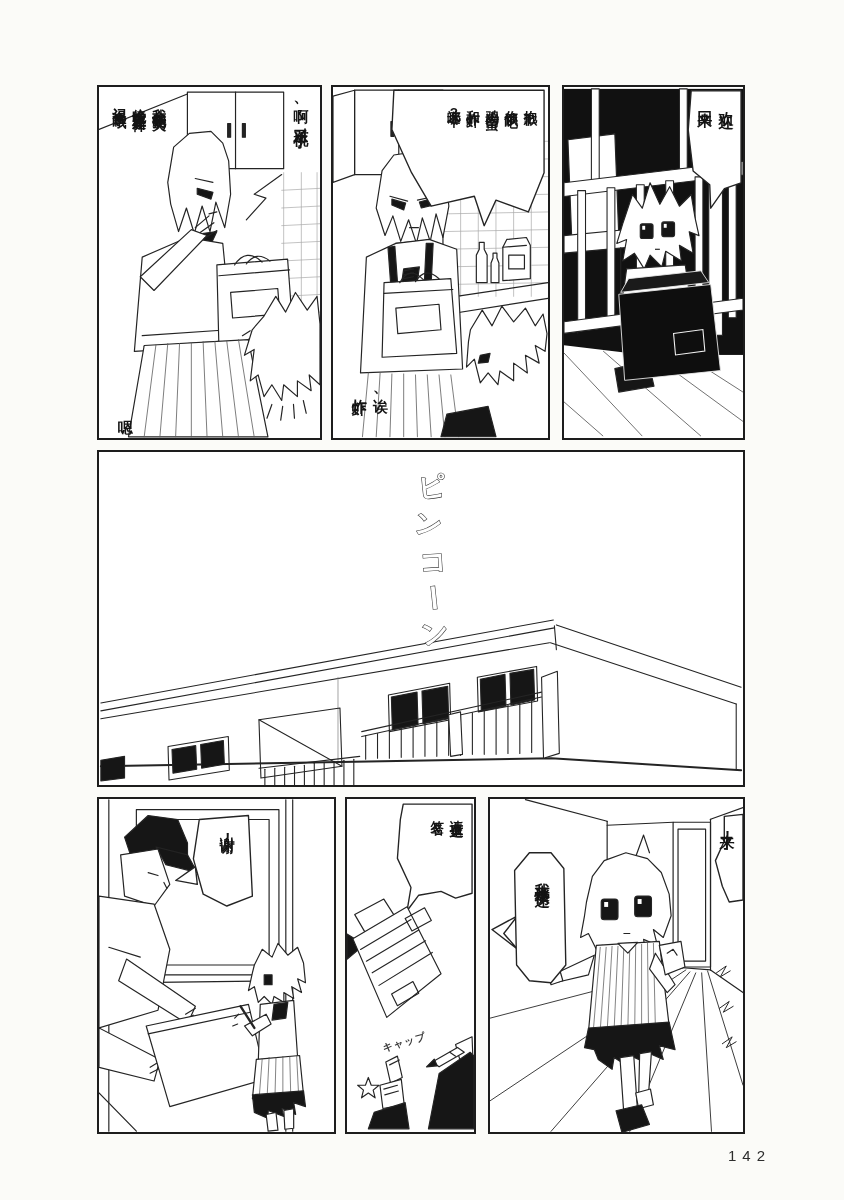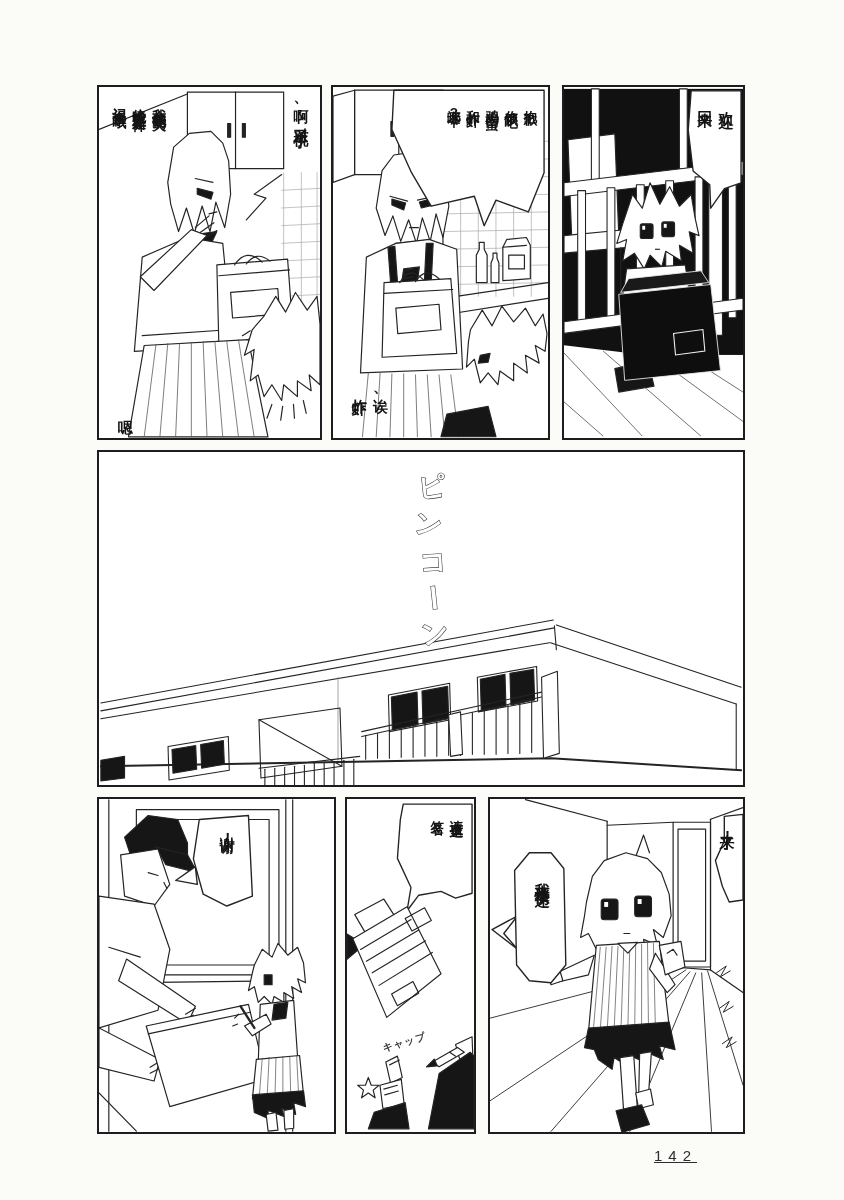--- a/index.html
+++ b/index.html
@@ -492,15 +492,15 @@
           <polygon points="238,17 257,15 257,102 243,104 236,88 229,62 238,42" fill="#fff"></polygon>
           <polygon points="28,118 2,132 28,152 14,136" fill="#fff"></polygon>
           <polygon points="40,54 62,54 75,70 77,168 62,186 40,184 27,168 25,72" fill="#fff"></polygon>
         </g>
       </g>
     </svg>
     <div class="vtext" style="right:5px;top:24px;font-size:15px;">来了!</div>
     <div class="vtext" style="left:42px;top:72px;font-size:15px;">我来送快递</div>
   </div>
 
-  <div class="pagenum" style="left:654px;top:1147px;text-decoration:underline;">142</div>
+  <div class="pagenum" style="left:728px;top:1147px;">142</div>
 
 </div>
 
 </body></html>

